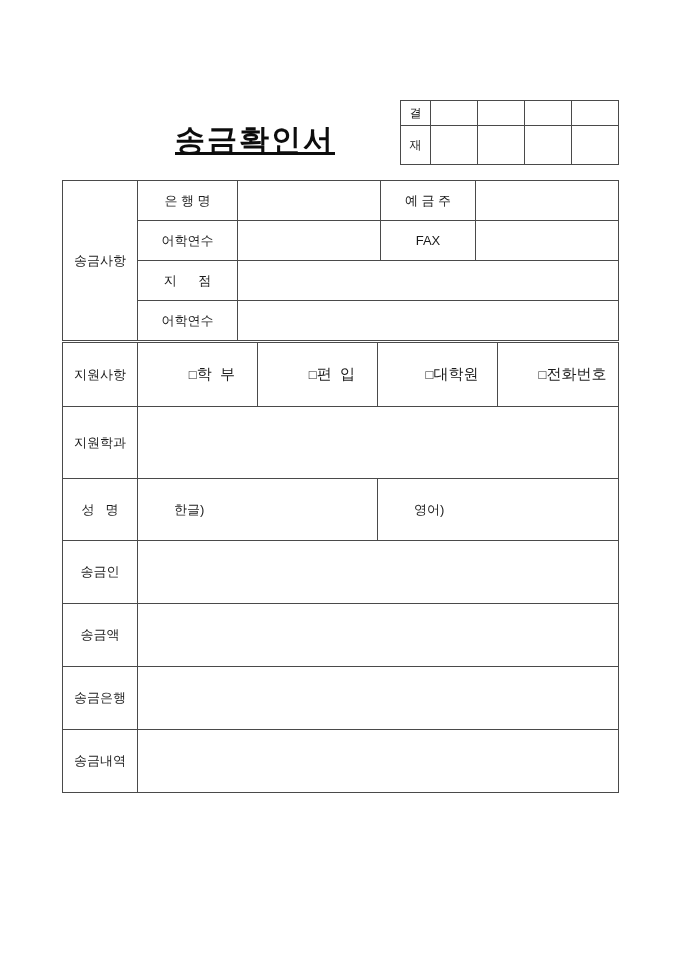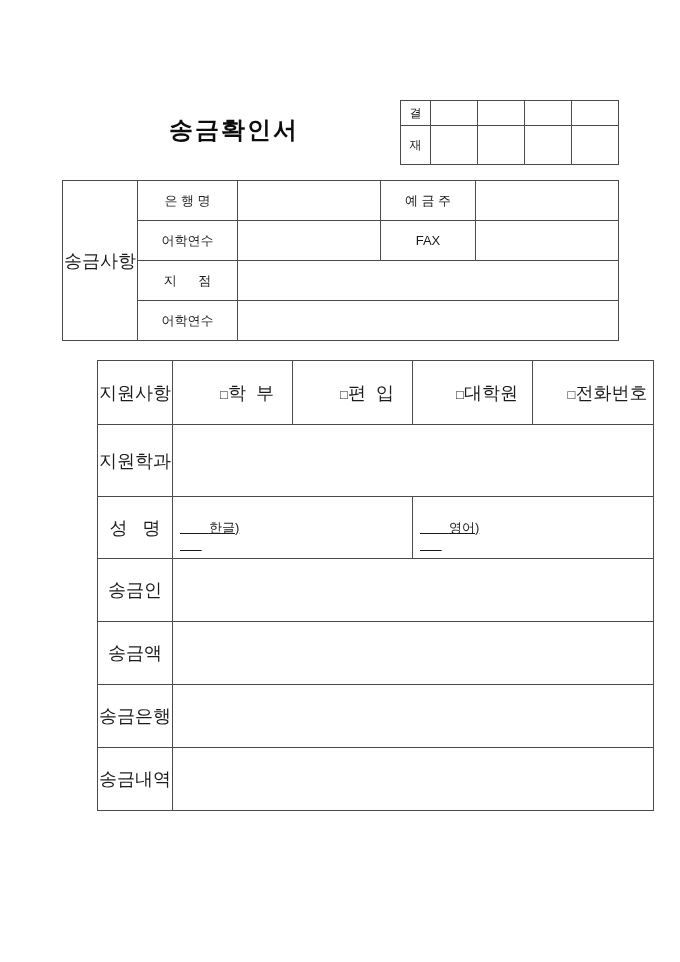--- a/index.html
+++ b/index.html
@@ -4,23 +4,24 @@
 <style>
   html,body{margin:0;padding:0;}
   body{
     width:680px;height:962px;background:#ffffff;
     font-family:"Liberation Sans","DejaVu Sans",sans-serif;
     color:#111111;
   }
   .page{position:relative;width:680px;height:962px;background:#ffffff;overflow:hidden;}
 
   .title{
-    position:absolute;left:169px;top:114px;margin:0;
-    font-size:24px;font-weight:700;letter-spacing:2px;color:#0d0d0d;
+    position:absolute;left:169px;top:114px;margin:6px;
+    font-size:30px;font-weight:700;letter-spacing:2px;color:#0d0d0d;
     white-space:pre;
+    text-decoration:underline;
   }
 
   table{border-collapse:collapse;table-layout:fixed;}
   td{
     border:1px solid #4a4a4a;
     font-size:13px;text-align:center;vertical-align:middle;
     white-space:pre;color:#1b1b1b;padding:0;
     overflow:hidden;
   }
 
@@ -28,30 +29,30 @@
   .approval-table{position:absolute;left:400px;top:100px;width:218px;}
   .approval-table td{font-size:12px;}
   .ap-row-top{height:25px;}
   .ap-row-bottom{height:39px;}
 
   
   .remit{position:absolute;left:62px;top:180px;width:556px;}
   .remit tr{height:40px;}
 
   
-  .app{position:absolute;left:62px;top:360px;width:556px;margin-left:35px;}
+  .app{position:absolute;left:62px;top:342px;width:556px;}
   .r-options{height:64px;}
   .r-dept{height:72px;}
   .r-name{height:62px;}
   .r-std{height:63px;}
 
-  td.left{text-align:left;padding-left:7px;text-decoration:underline;}
-  .section{font-size:18px;}
+  td.left{text-align:left;padding-left:7px;}
+  .section{font-size:13px;}
   .chk{font-size:13px;}
-  .optlbl{font-size:18px;}
+  .optlbl{font-size:15px;}
   .prefix{font-size:13px;}
 </style>
 </head>
 <body>
 
 <div class="page">
 
   <h1 class="title">송금확인서</h1>
 
   <table class="approval-table">

